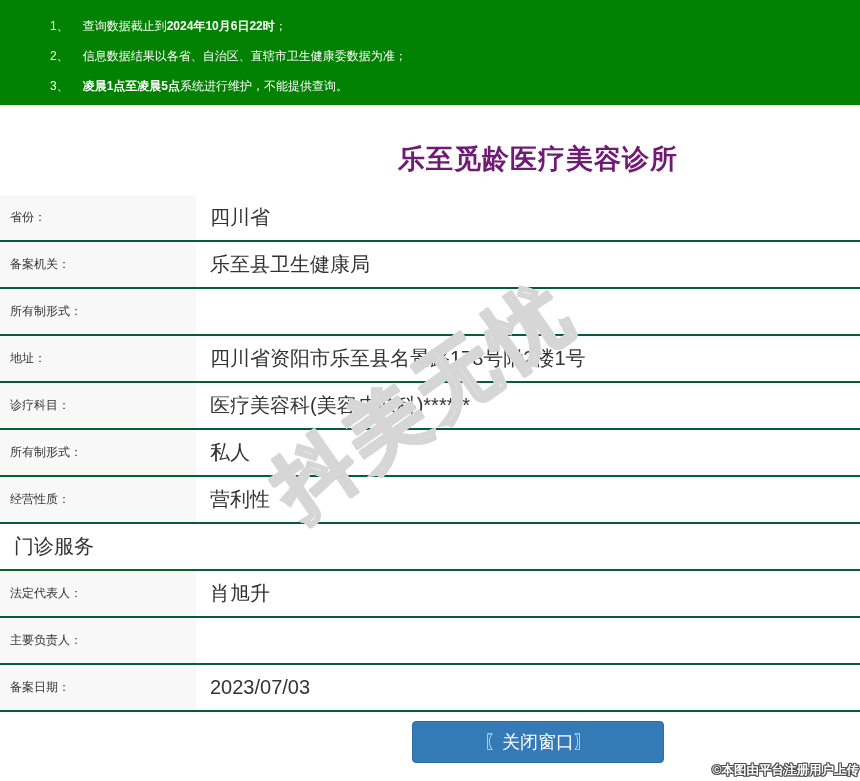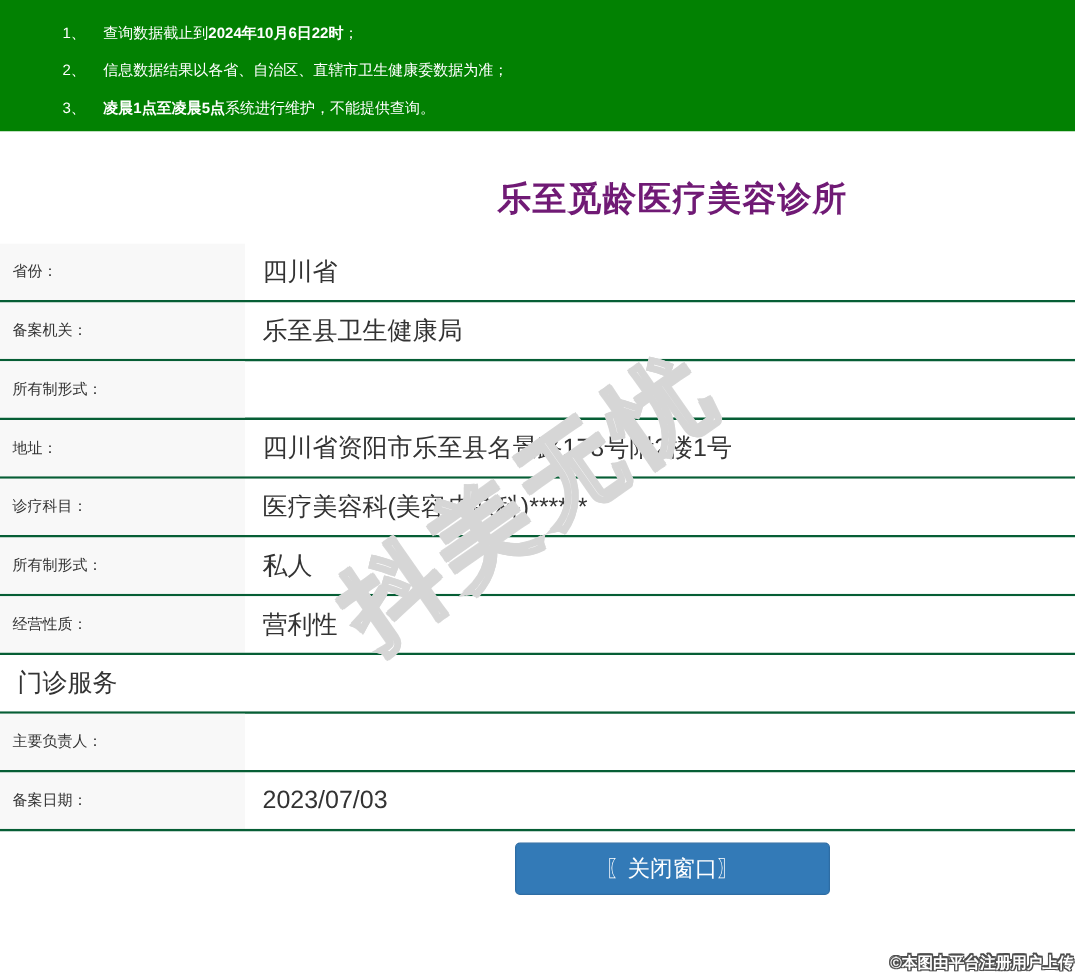--- a/index.html
+++ b/index.html
@@ -177,20 +177,24 @@
       <div class="row-value">私人</div>
     </div>
     <div class="info-row">
       <div class="row-label">经营性质：</div>
       <div class="row-value">营利性</div>
     </div>
     <div class="info-row">
       <div class="row-value">门诊服务</div>
     </div>
     <div class="info-row">
+      <div class="row-label">法定代表人：</div>
+      <div class="row-value">肖旭升</div>
+    </div>
+    <div class="info-row">
       <div class="row-label">主要负责人：</div>
     </div>
     <div class="info-row">
       <div class="row-label">备案日期：</div>
       <div class="row-value">2023/07/03</div>
     </div>
   </div>
 
   <div class="button-wrap">
     <button class="close-button">〖关闭窗口〗</button>

